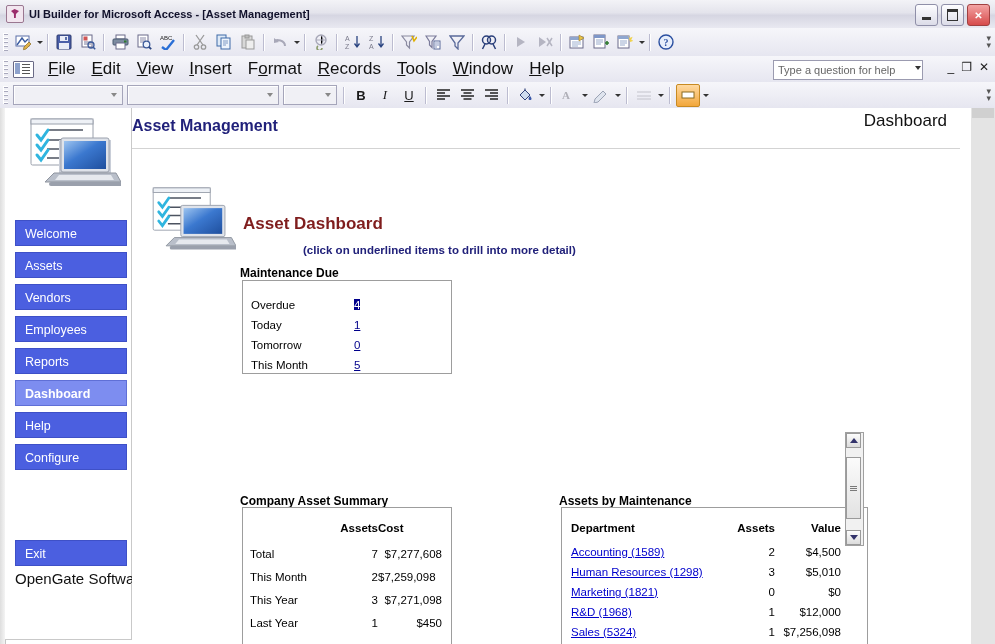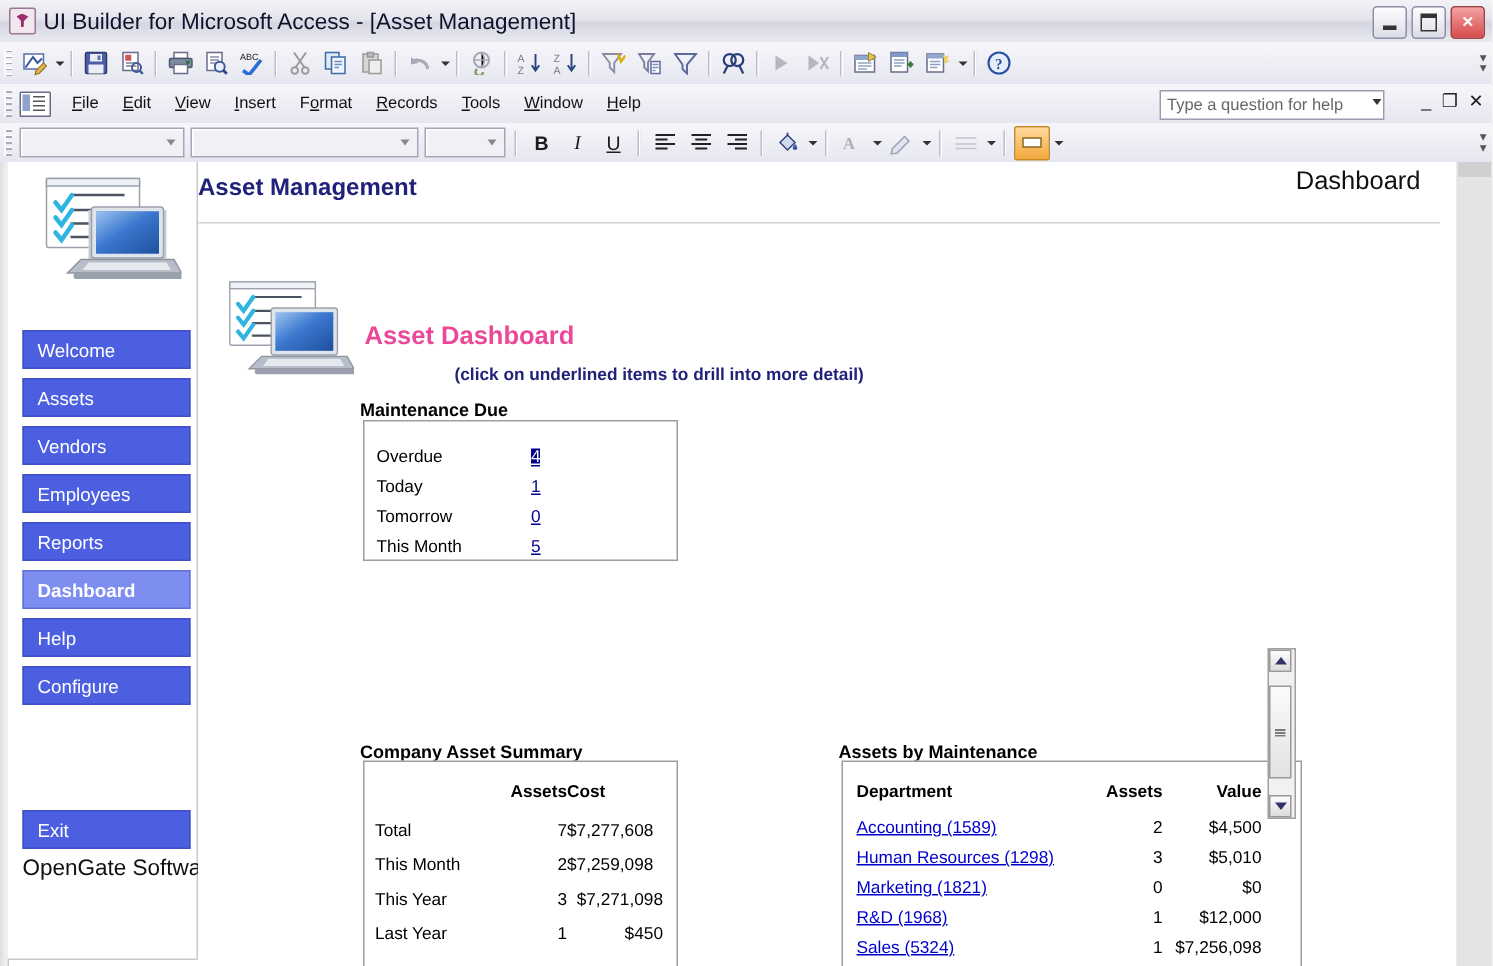--- a/index.html
+++ b/index.html
@@ -21,21 +21,21 @@
   .titlebar .tb-icon{
     width:16px;height:16px;margin-left:6px;margin-right:5px;flex:0 0 auto;
     border:1px solid #9a7790;background:#f2e6ef;border-radius:2px;
     position:relative;
   }
   .titlebar .tb-icon:after{
     content:"";position:absolute;left:4px;top:3px;width:8px;height:9px;
     background:#9b2d6b;clip-path:polygon(45% 0,100% 22%,62% 55%,60% 100%,38% 100%,36% 52%,0 22%);
   }
   .titlebar .tb-title{
-    font-size:15px;font-weight:normal;color:#11112b;white-space:nowrap;
+    font-size:11px;font-weight:bold;color:#11112b;white-space:nowrap;
     letter-spacing:0px;
   }
   .win-btns{position:absolute;right:5px;top:4px;display:flex;gap:3px;}
   .win-btn{
     width:21px;height:20px;border:1px solid #8f8fa8;border-radius:3px;
     background:linear-gradient(to bottom,#fdfdff,#dcdce8);
     display:flex;align-items:center;justify-content:center;
     font-size:10px;color:#222;
   }
   .win-btn.close{
@@ -73,21 +73,21 @@
     display:flex;align-items:center;
   }
   .menu-icon{
     width:19px;height:15px;margin-left:2px;margin-right:6px;flex:0 0 auto;
     border:1px solid #6a6a86;background:#fff;position:relative;border-radius:1px;
   }
   .menu-icon:before{content:"";position:absolute;left:1px;top:1px;width:5px;height:11px;background:#8ea2cc;}
   .menu-icon:after{content:"";position:absolute;left:8px;top:2px;width:8px;height:1px;
     background:#555;box-shadow:0 3px 0 #555,0 6px 0 #555,0 9px 0 #555;}
   .mitem{
-    font-size:11px;color:#111;padding:3px 8px;white-space:nowrap;flex:0 0 auto;
+    font-size:17px;color:#111;padding:3px 8px;white-space:nowrap;flex:0 0 auto;
   }
   .mitem u{text-decoration:underline;}
   .help-box{
     position:absolute;right:72px;top:4px;width:130px;height:18px;
     border:1px solid #9b9bb0;background:#fff;font-size:11px;color:#666;
     padding:0 14px 0 4px;line-height:18px;white-space:nowrap;overflow:hidden;
   }
   .help-arrow{position:absolute;right:74px;top:10px;
     border-left:3px solid transparent;border-right:3px solid transparent;border-top:4px solid #333;}
   .mdi-btns{position:absolute;right:6px;top:5px;display:flex;gap:7px;align-items:center;}
@@ -136,21 +136,21 @@
   .brandtext{position:absolute;left:10px;top:462px;font-size:15px;color:#111;white-space:nowrap;}
   .sidebar-bottomline{position:absolute;left:5px;top:531px;width:126px;height:1px;background:#c9c9c9;}
 
   
   .main{position:absolute;left:132px;top:0;width:839px;height:536px;background:#fff;}
   .hdr-title{position:absolute;left:0;top:9px;font-size:16px;color:#21217a;font-weight:bold;}
   .hdr-right{position:absolute;right:24px;top:3px;font-size:17px;color:#111;}
   .hdr-rule{position:absolute;left:0;top:40px;width:828px;height:1px;background:#d3d3d3;}
 
   .logo-sm{position:absolute;left:12px;top:77px;width:92px;height:72px;}
-  .dash-title{position:absolute;left:111px;top:106px;font-size:17px;font-weight:bold;color:#ec4899;}
+  .dash-title{position:absolute;left:111px;top:106px;font-size:17px;font-weight:bold;color:#7f1d1d;}
   .dash-sub{position:absolute;left:171px;top:136px;font-size:11.5px;font-weight:bold;color:#21217a;}
 
   .panel-label{position:absolute;font-size:12px;font-weight:bold;color:#000;}
   .panel-box{position:absolute;border:1px solid #9d9d9d;background:#fff;}
 
   table.grid{border-collapse:collapse;font-size:11.5px;color:#000;}
   table.grid td,table.grid th{padding:0;}
 
   .mrow{position:absolute;font-size:11.5px;color:#000;}
   .mval{position:absolute;font-size:11.5px;color:#00008b;text-decoration:underline;}
@@ -593,21 +593,21 @@
       <table class="grid" style="position:absolute;left:118px;top:406px;width:192px;">
         <tbody>
             <tr>
           <th style="width:82px;height:28px;"></th>
           <th style="width:46px;text-align:right;font-weight:bold;">Assets</th>
           <th style="width:64px;text-align:left;font-weight:bold;">Cost</th>
         </tr>
         <tr>
           <td style="height:23px;">Total</td>
           <td style="text-align:right;">7</td>
-          <td style="">$7,277,608</td>
+          <td style="text-align:right;">$7,277,608</td>
         </tr>
         <tr>
           <td style="height:23px;">This Month</td>
           <td style="text-align:right;">2</td>
           <td style="text-align:left;">$7,259,098</td>
         </tr>
         <tr>
           <td style="height:23px;">This Year</td>
           <td style="text-align:right;">3</td>
           <td style="text-align:right;">$7,271,098</td>

